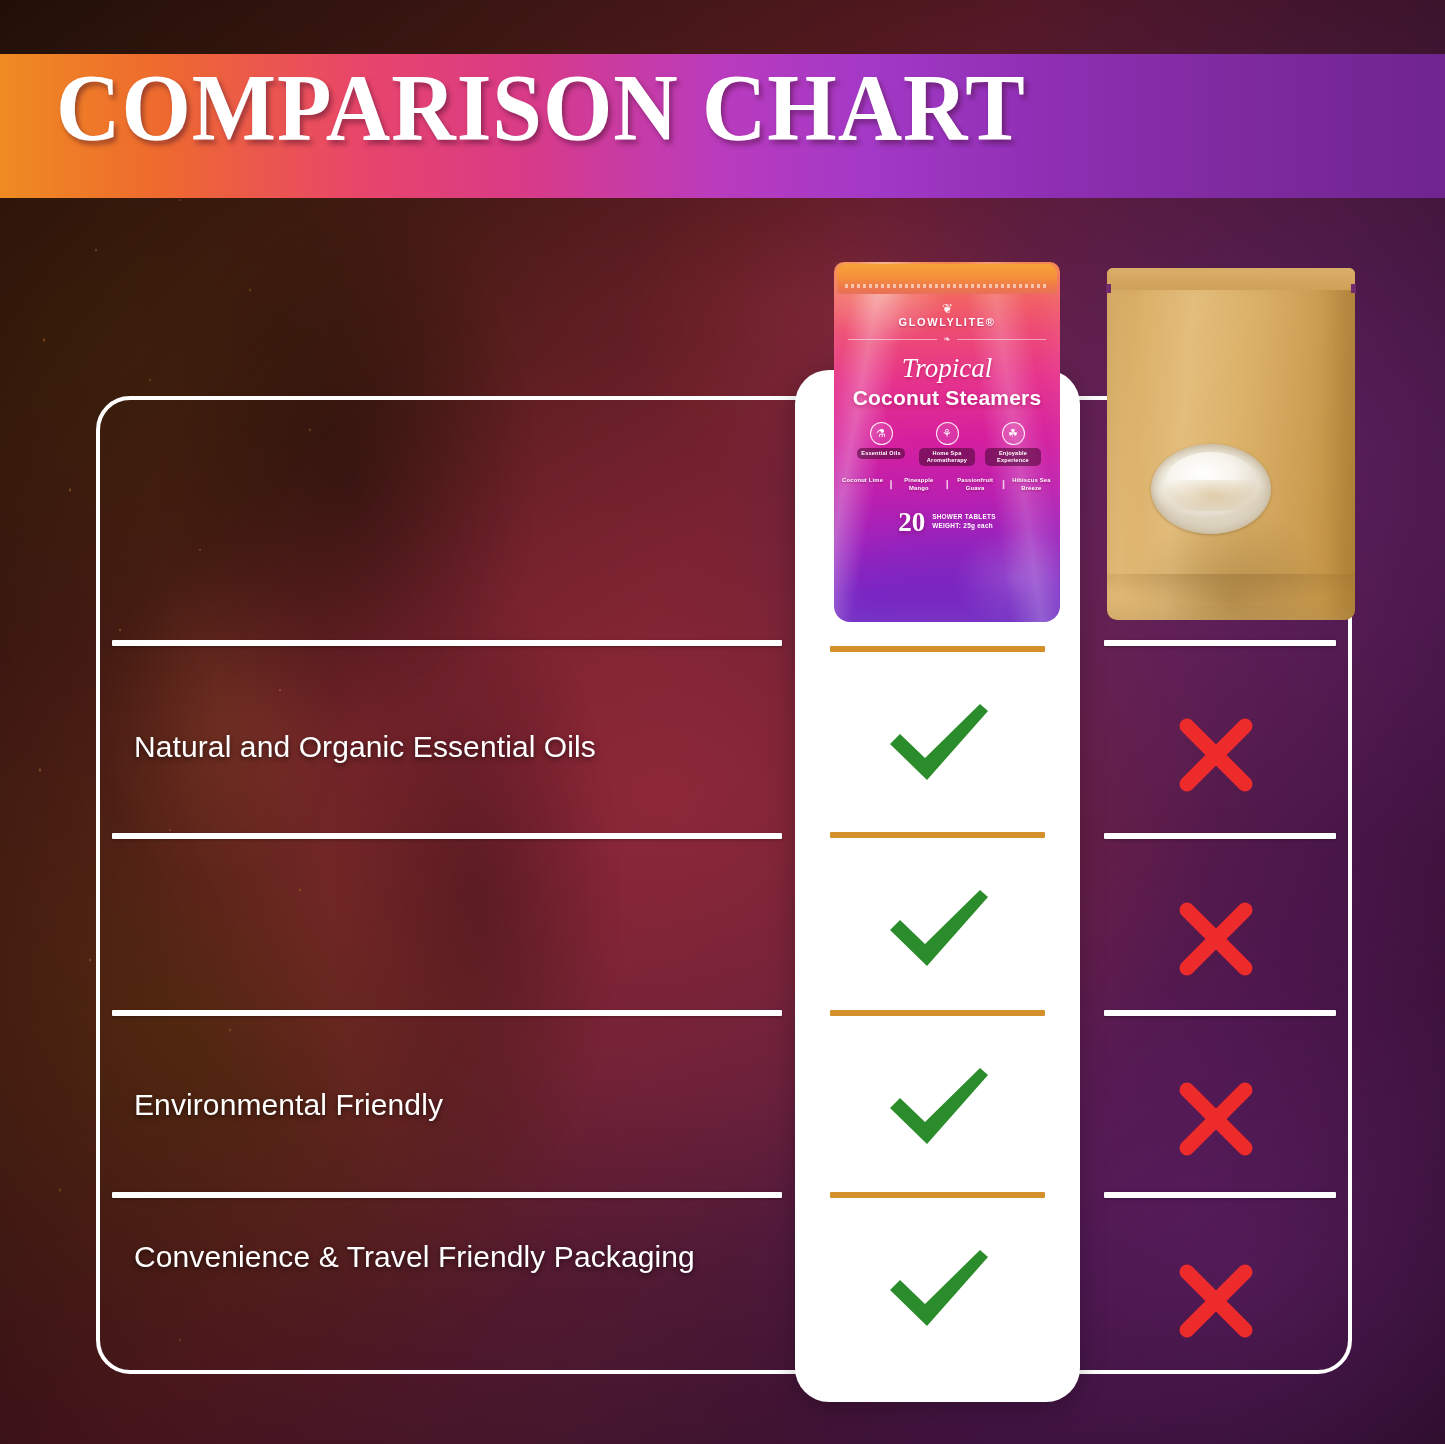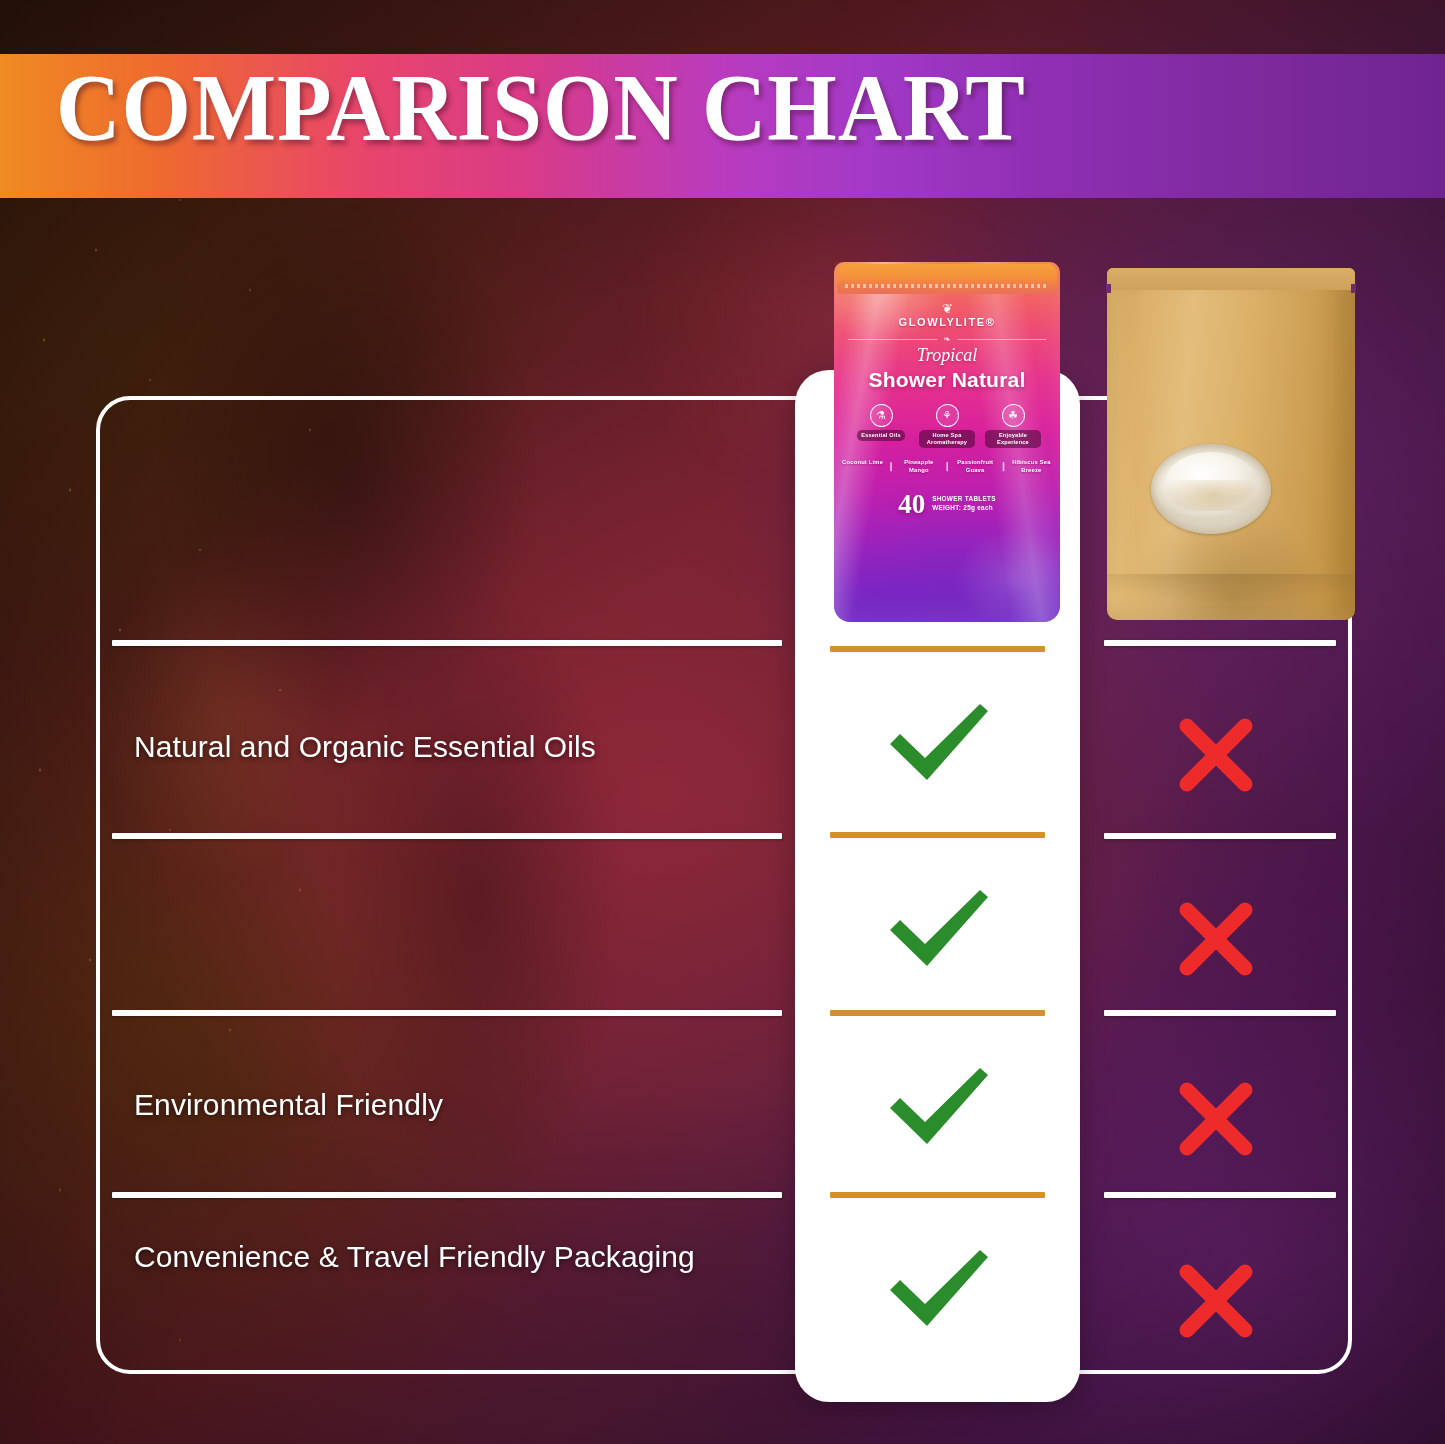--- a/index.html
+++ b/index.html
@@ -87,22 +87,22 @@
   .pouch-zip::after{content:"";position:absolute;left:8px;right:8px;top:20px;height:4px;
     background:repeating-linear-gradient(90deg, rgba(255,255,255,.55) 0 3px, rgba(255,255,255,0) 3px 6px);}
   .pouch-label{position:absolute;left:0;right:0;top:34px;bottom:0;color:#fff;text-align:center;}
   .pl-flourish{height:13px;margin-top:6px;display:flex;align-items:center;justify-content:center;
     font-size:13px;line-height:1;opacity:.92;letter-spacing:-1px;}
   .pl-brand{font-family:"Liberation Sans",sans-serif;font-size:11px;font-weight:700;
     letter-spacing:1.6px;margin-top:1px;text-shadow:0 1px 2px rgba(120,0,60,.45);}
   .pl-rule{display:flex;align-items:center;justify-content:center;gap:6px;margin:6px 14px 0;
     font-size:9px;opacity:.85;}
   .pl-rule::before,.pl-rule::after{content:"";flex:1;height:1px;background:rgba(255,255,255,.6);}
-  .pl-tropical{font-family:"Liberation Serif",serif;font-style:italic;font-size:18px;
-    margin-top:1px;text-shadow:0 2px 3px rgba(140,0,70,.4);}
+  .pl-tropical{font-family:"Liberation Serif",serif;font-style:italic;font-size:27px;
+    margin-top:9px;text-shadow:0 2px 3px rgba(140,0,70,.4);}
   .pl-title{font-family:"Liberation Sans",sans-serif;font-weight:700;font-size:21px;
     margin-top:2px;letter-spacing:.2px;text-shadow:0 2px 4px rgba(140,0,70,.45);}
   .pl-badges{display:flex;justify-content:center;gap:10px;margin-top:12px;}
   .pl-badge{width:56px;display:flex;flex-direction:column;align-items:center;}
   .pl-badge-ic{width:23px;height:23px;border-radius:50%;border:1.4px solid rgba(255,255,255,.9);
     display:flex;align-items:center;justify-content:center;font-size:11px;line-height:1;
     background:rgba(255,255,255,.10);}
   .pl-badge-tx{margin-top:3px;padding:2px 4px;border-radius:5px;background:rgba(70,6,48,.55);
     font-size:5.6px;font-weight:700;line-height:1.25;letter-spacing:.2px;}
   .pl-flavors{display:flex;justify-content:center;align-items:flex-start;gap:2px;margin-top:11px;padding:0 6px;}
@@ -179,21 +179,21 @@
 
   <div class="pouch">
     <div class="pouch-body"></div>
     <div class="pouch-sheen"></div>
     <div class="pouch-zip"></div>
     <div class="pouch-label">
       <div class="pl-flourish">❦</div>
       <div class="pl-brand">GLOWLYLITE®</div>
       <div class="pl-rule">❧</div>
       <div class="pl-tropical">Tropical</div>
-      <div class="pl-title">Shower Natural</div>
+      <div class="pl-title">Coconut Steamers</div>
 
       <div class="pl-badges">
         <div class="pl-badge">
           <div class="pl-badge-ic">⚗</div>
           <div class="pl-badge-tx">Essential Oils</div>
         </div>
         <div class="pl-badge">
           <div class="pl-badge-ic">⚘</div>
           <div class="pl-badge-tx">Home Spa Aromatherapy</div>
         </div>
@@ -207,21 +207,21 @@
         <div class="pl-flavor">Coconut Lime</div>
         <div class="pl-sep">❙</div>
         <div class="pl-flavor">Pineapple Mango</div>
         <div class="pl-sep">❙</div>
         <div class="pl-flavor">Passionfruit Guava</div>
         <div class="pl-sep">❙</div>
         <div class="pl-flavor">Hibiscus Sea Breeze</div>
       </div>
 
       <div class="pl-count">
-        <div class="pl-num">40</div>
+        <div class="pl-num">20</div>
         <div class="pl-cnt-tx">
           <div>SHOWER TABLETS</div>
           <div>WEIGHT: 25g each</div>
         </div>
       </div>
     </div>
   </div>
 
   <div class="kraft">
     <div class="kraft-body"></div>

